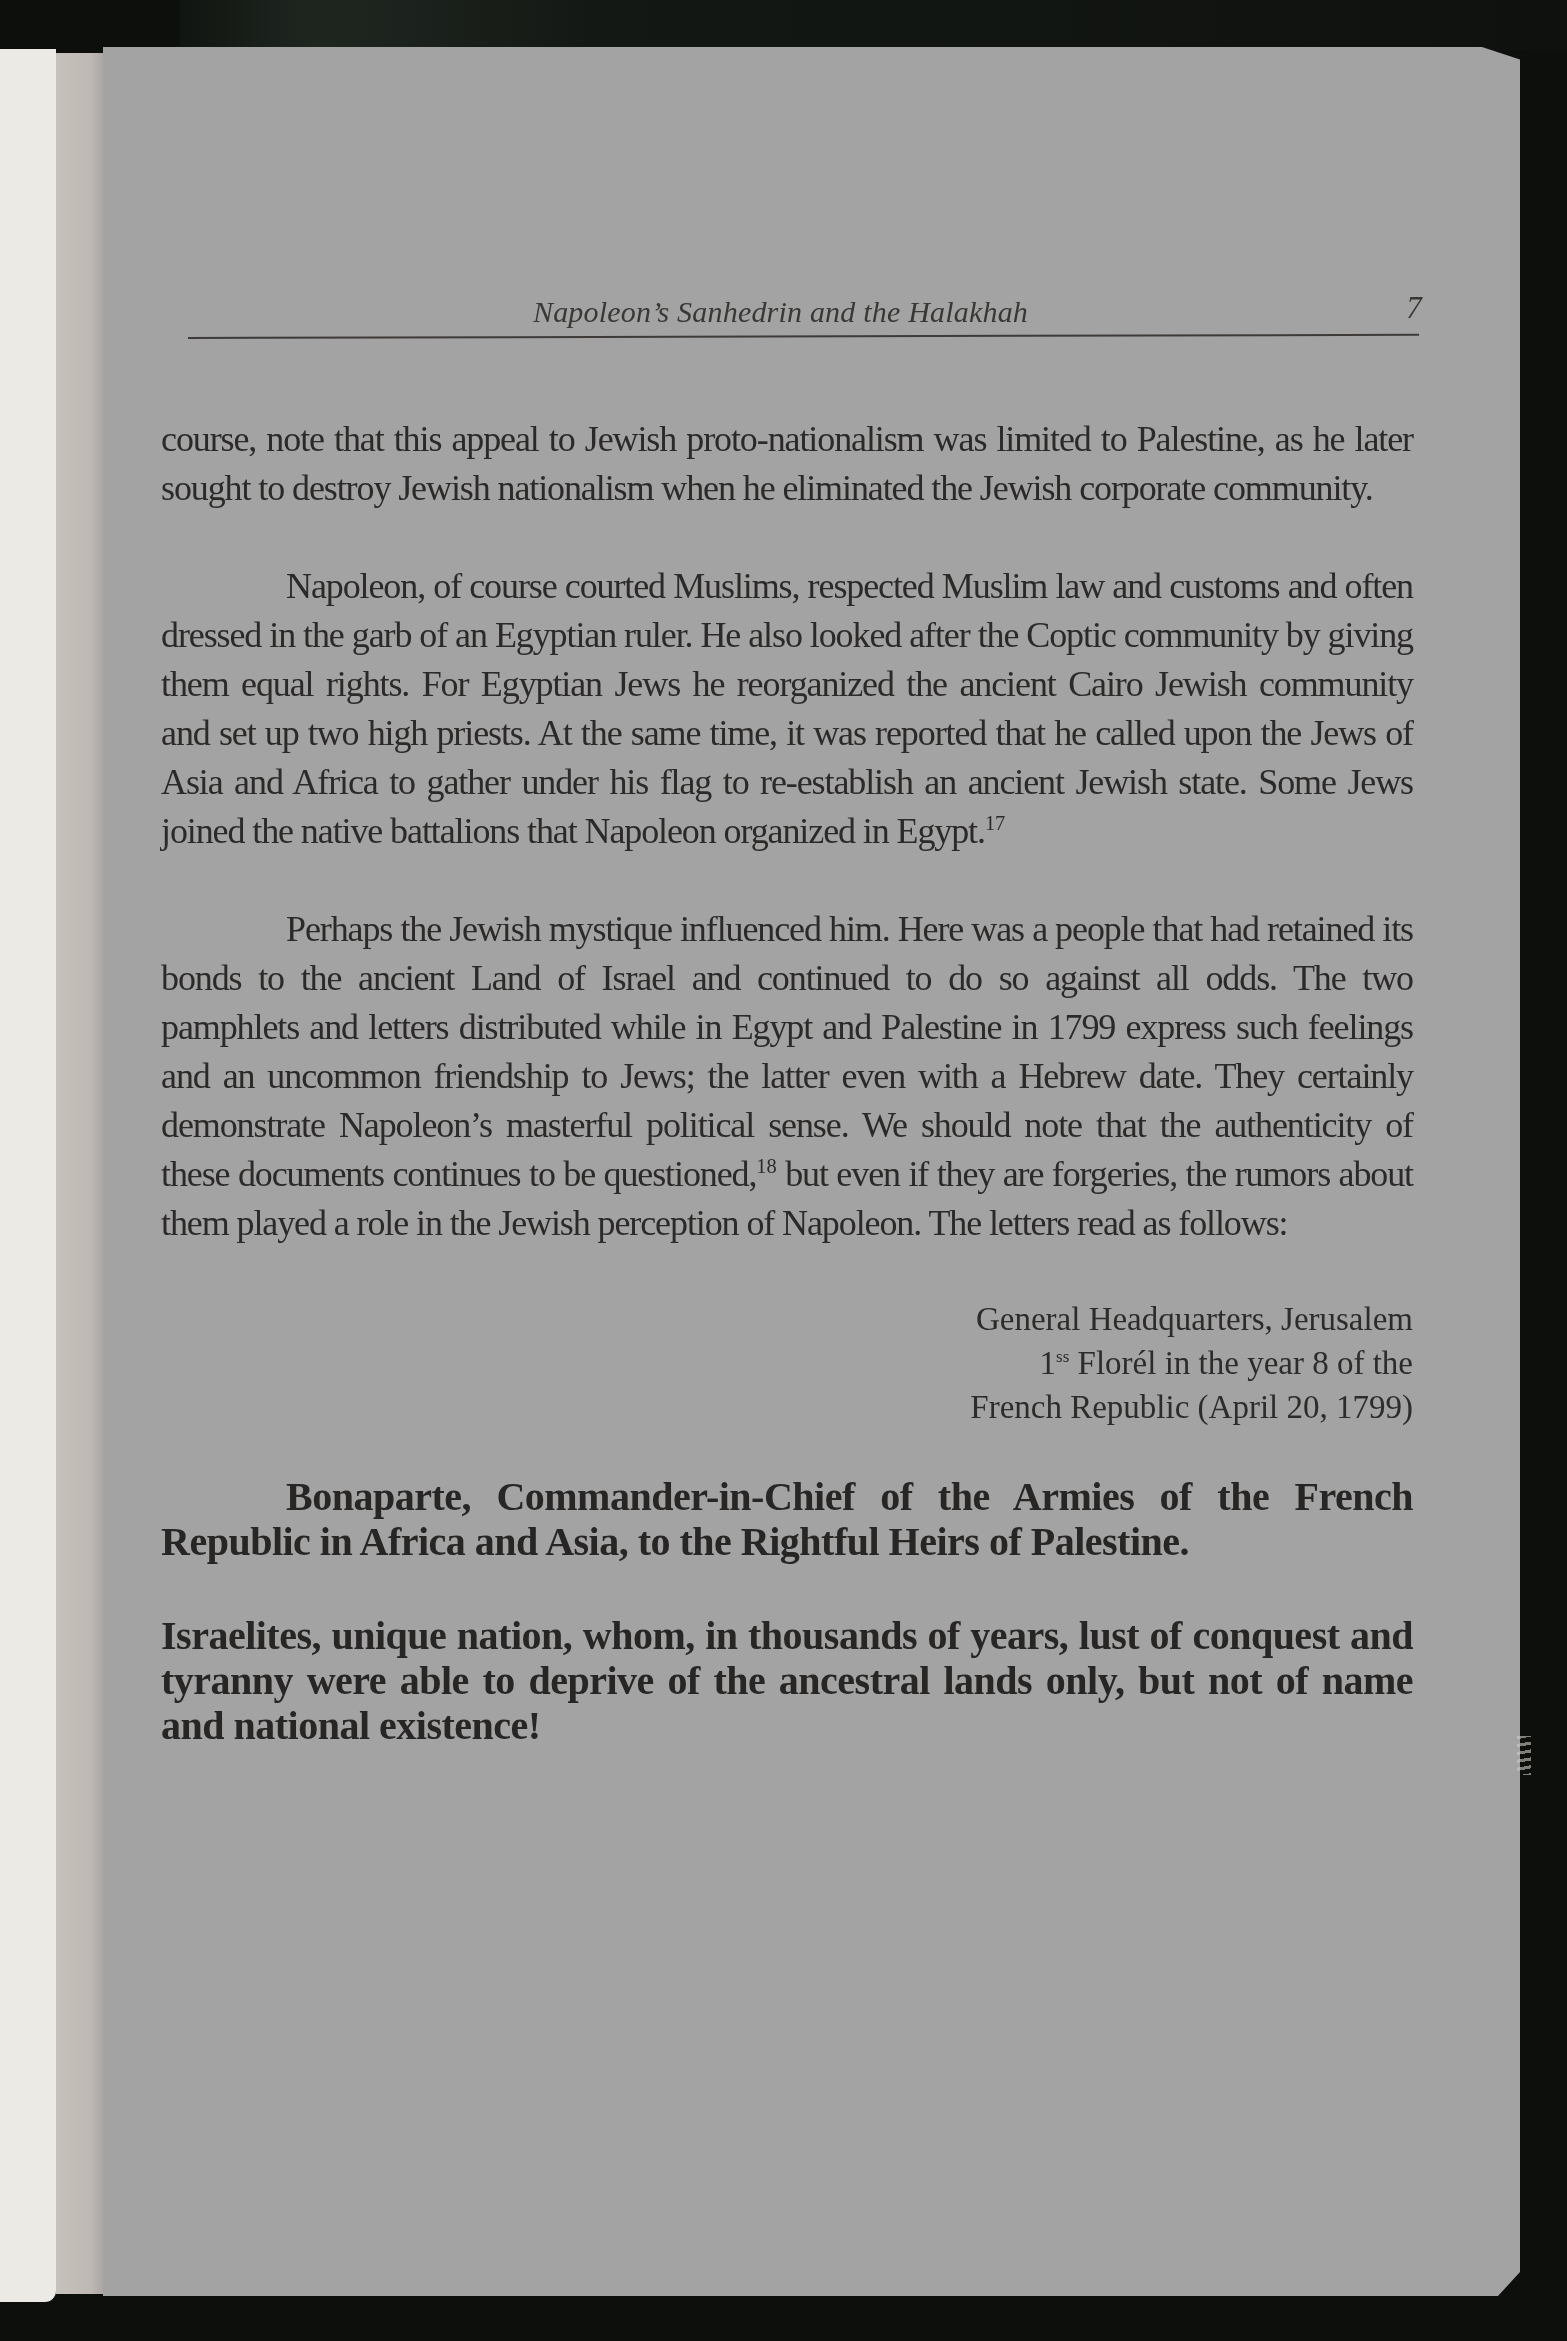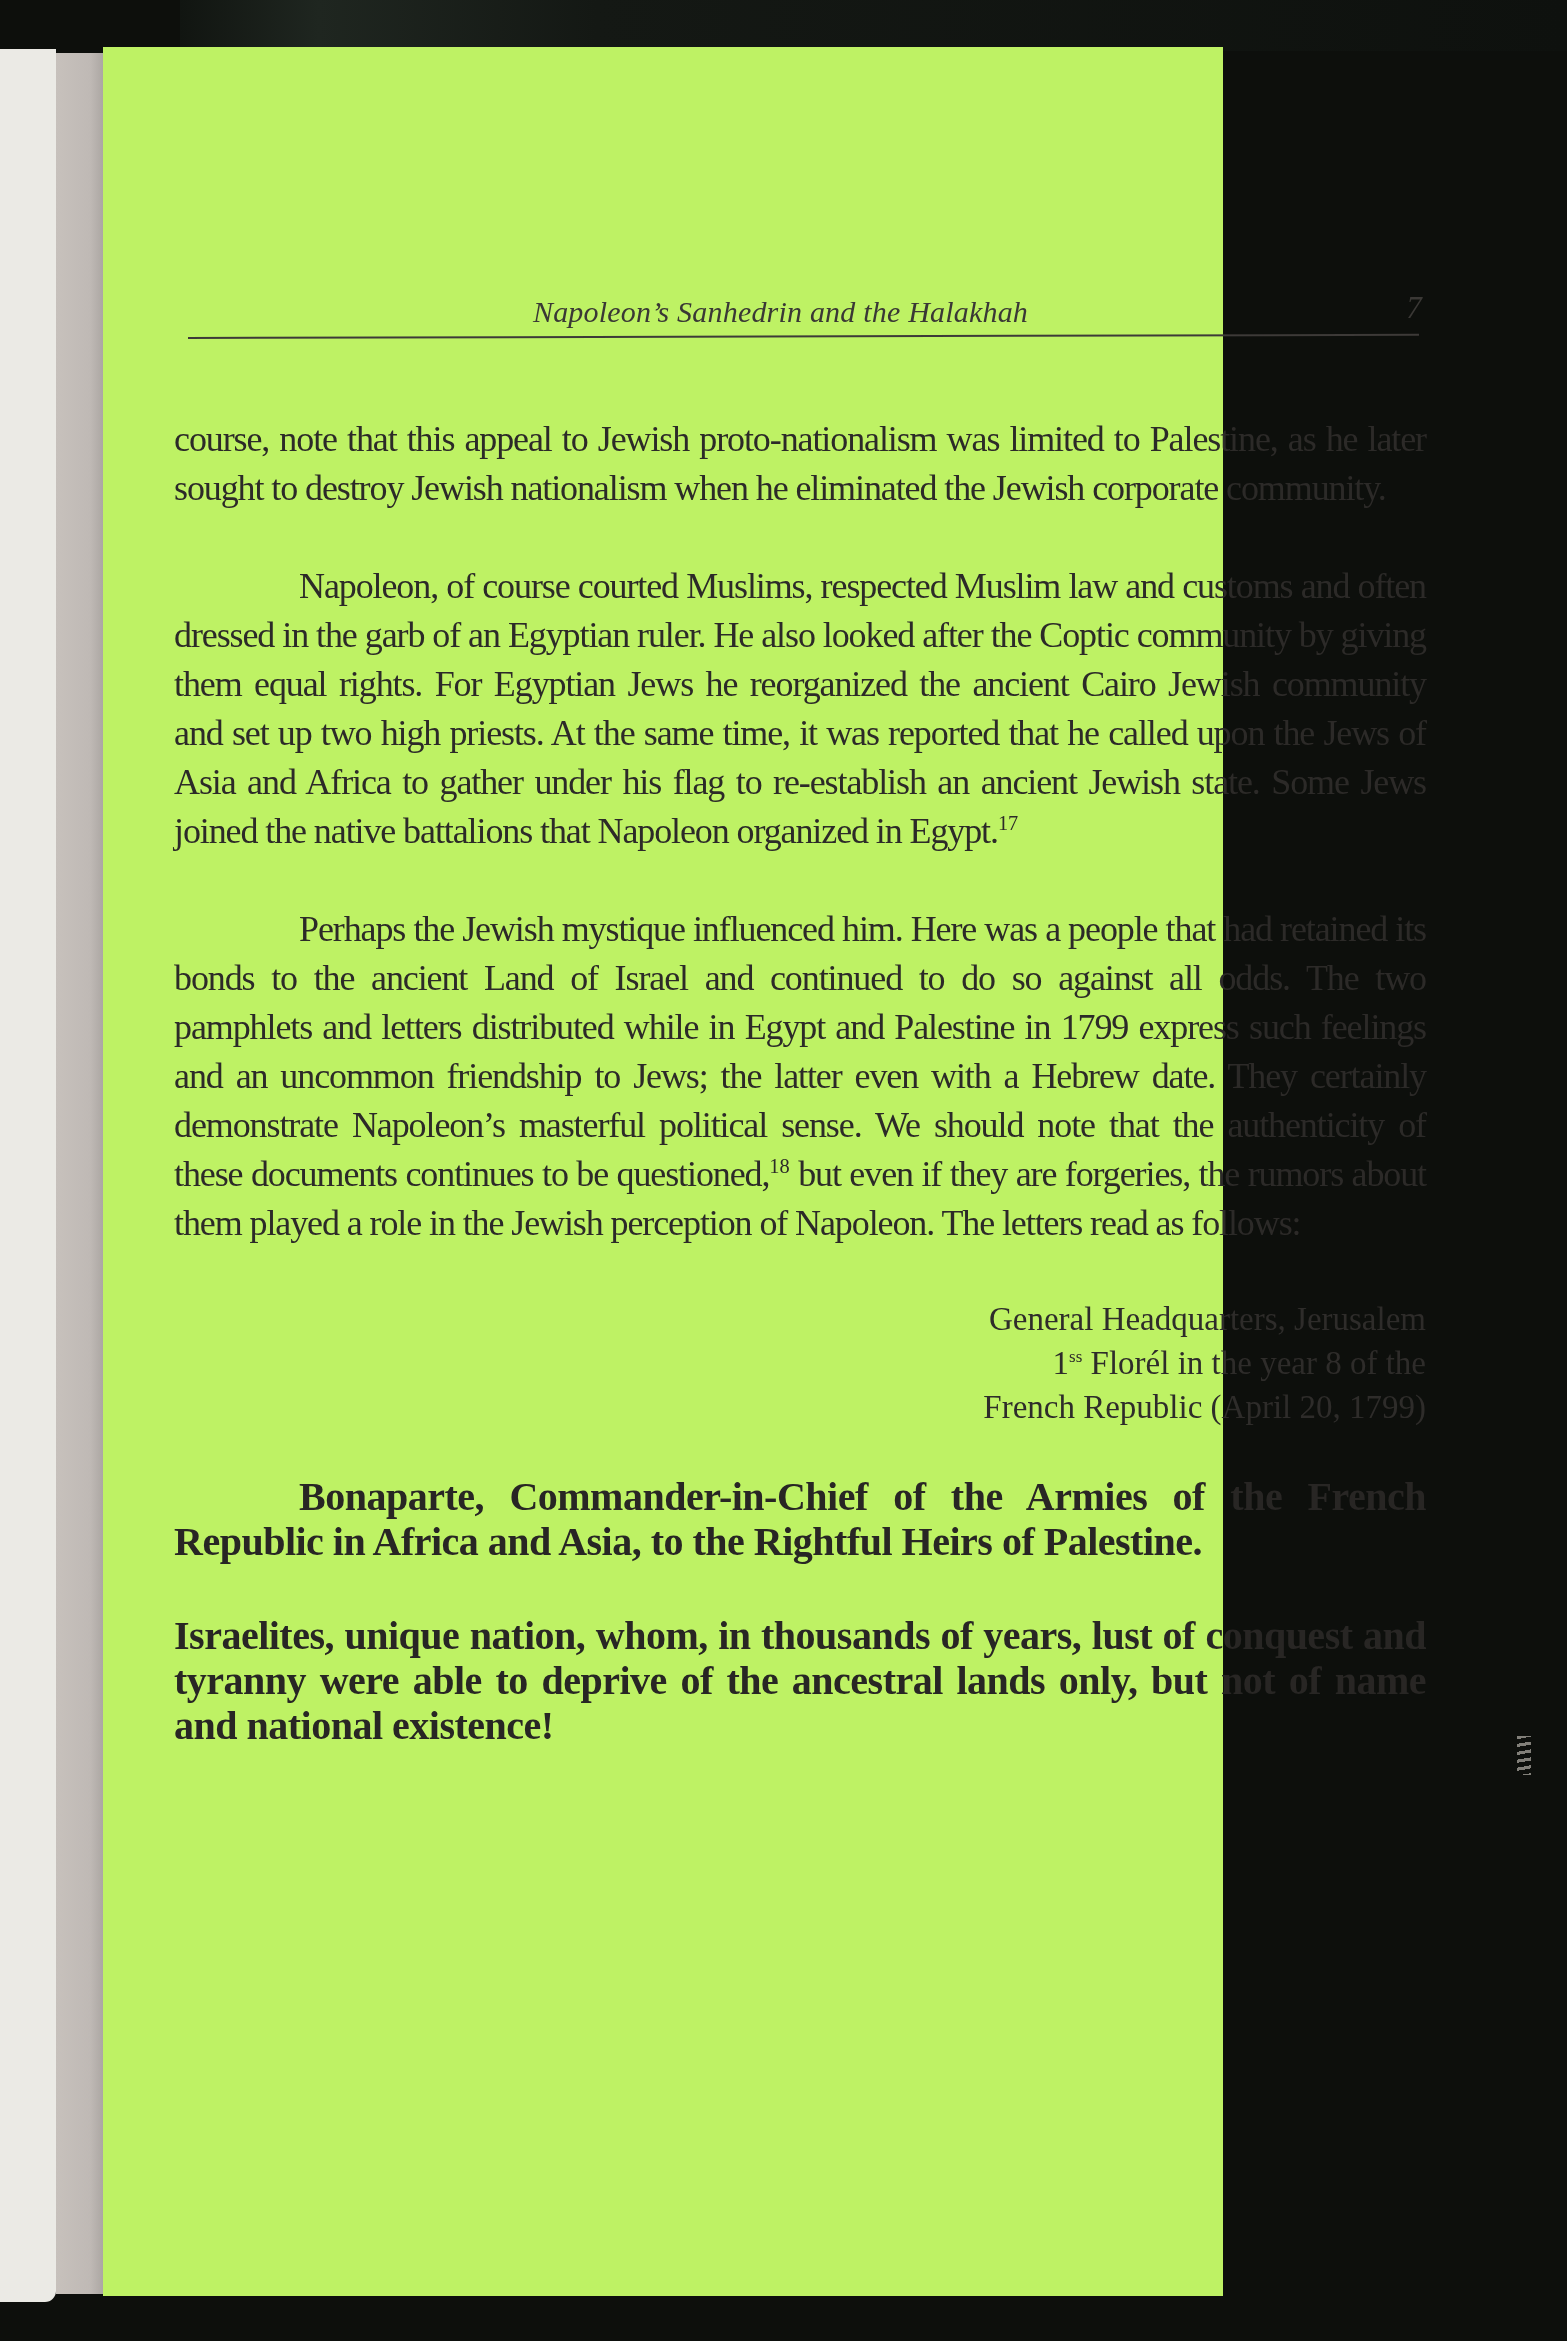--- a/index.html
+++ b/index.html
@@ -15,41 +15,41 @@
   }
   .left-page {
     position: absolute; left: 0; top: 49px; width: 56px; height: 2253px;
     background: #ebeae5; border-bottom-right-radius: 11px;
   }
   .gutter {
     position: absolute; left: 56px; top: 53px; width: 49px; height: 2241px;
     background: linear-gradient(90deg, #c7c1bc 0%, #bfb9b5 70%, #a9a4a0 100%);
   }
   .page {
-    position: absolute; left: 103px; top: 47px; width: 1120px; height: 2249px;
-    background: #bef264;
+    position: absolute; left: 103px; top: 47px; width: 1417px; height: 2249px;
+    background: #a3a3a3;
     clip-path: polygon(0 0, 1379px 0, 1417px 12.5px, 1417px 2225px, 1395px 2249px, 0 2249px);
   }
   .running-head {
     position: absolute; left: 85px; top: 248px; width: 1240px; height: 94px;
   }
   .running-title {
     position: absolute; left: 0; right: 0; top: 0; text-align: center;
     font-style: italic; font-size: 30px; color: #3a3835; padding-right: 55px;
     letter-spacing: 0.2px;
   }
   .page-number {
     position: absolute; right: 6.3px; top: -4.7px; font-style: italic; font-size: 31px; color: #3a3835;
   }
   .rule {
     position: absolute; left: 0; right: 9.4px; top: 42px; height: 2.4px; background: #3d3a38;
     transform: rotate(-0.15deg); transform-origin: left;
   }
   .body-text {
-    position: absolute; left: 71px; top: 368px; width: 1252px;
+    position: absolute; left: 58px; top: 368px; width: 1252px;
     font-size: 36px; line-height: 49px; color: #2c2a28;
     text-align: justify;
     font-stretch: condensed;
     letter-spacing: -1.1px;
   }
   .body-text p { margin: 0 0 49px 0; text-indent: 0; }
   .body-text p.indent { text-indent: 125px; }
   .body-text sup { font-size: 20.4px; line-height: 0; vertical-align: super; letter-spacing: 0; text-align: right; }
   .heading-block {
     text-align: right; margin: 30px 0 45px 0;

